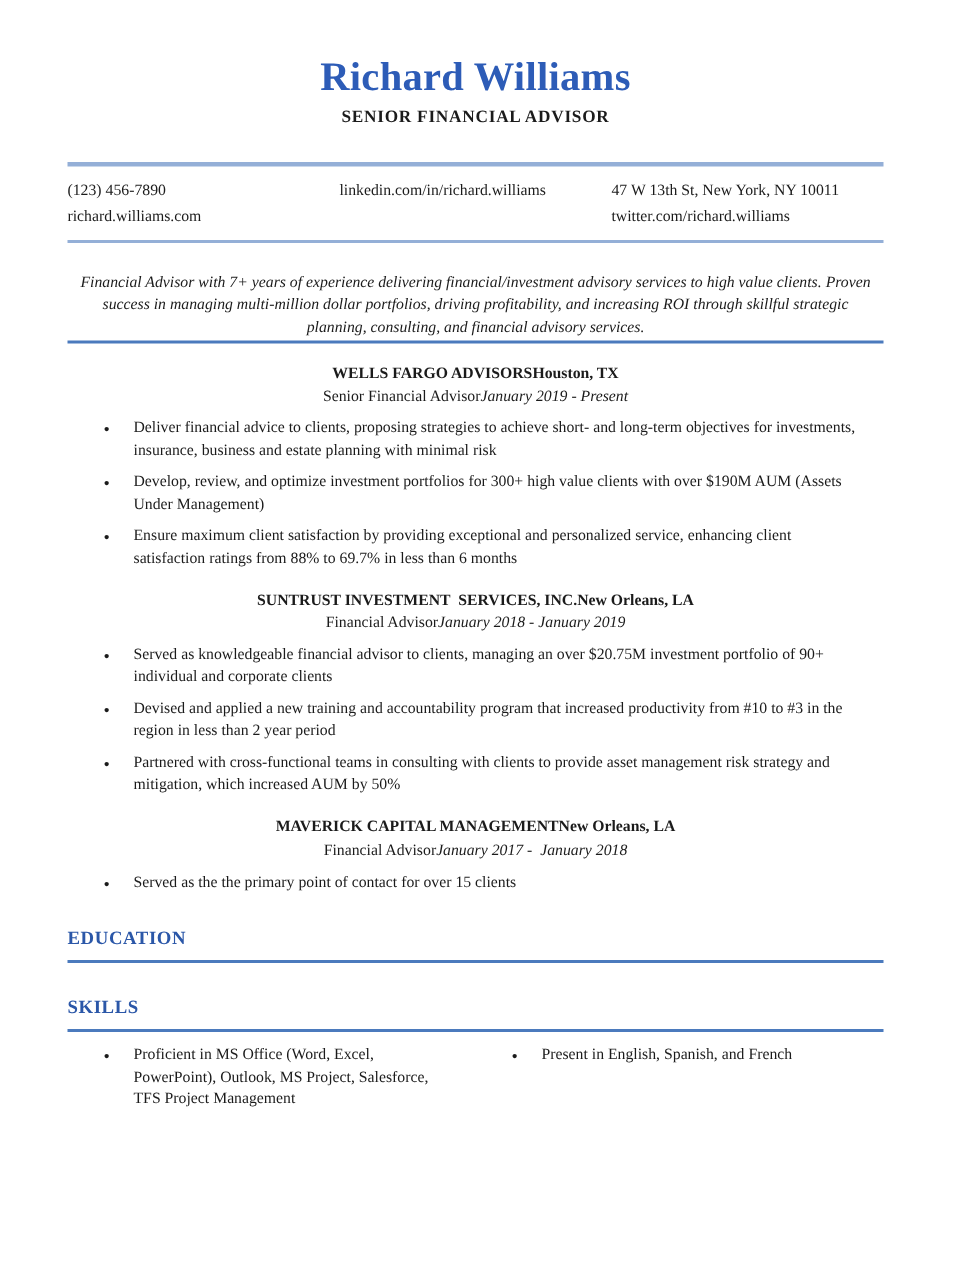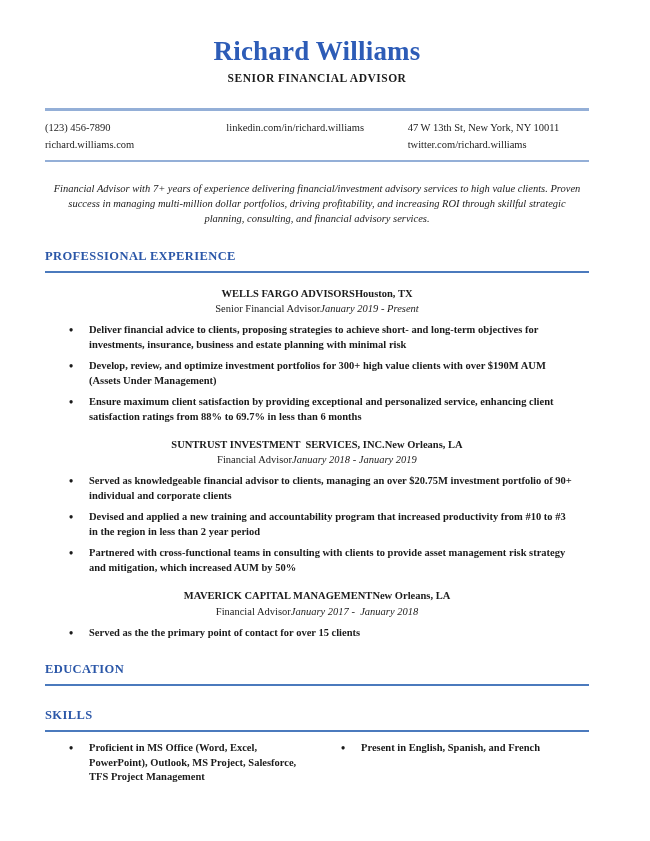--- a/index.html
+++ b/index.html
@@ -84,21 +84,20 @@
   }
   .dates, .grad {
     font-style: italic;
     white-space: pre-wrap;
   }
   .school-bold { font-weight: bold; }
   ul.bullets {
     list-style: none;
     margin: 7px 12px 0 0;
     padding: 0 0 0 22px;
-    font-weight: bold;
   }
   ul.bullets li {
     position: relative;
     padding-left: 22px;
     margin-bottom: 7px;
     font-size: 10.5px;
     line-height: 1.38;
   }
   ul.bullets li::before {
     content: "\2022";
@@ -140,21 +139,20 @@
       <div>47 W 13th St, New York, NY 10011</div>
       <div>twitter.com/richard.williams</div>
     </div>
   </div>
 
   <div class="rule-light"></div>
 
   <p class="summary">Financial Advisor with 7+ years of experience delivering financial/investment advisory services to high value clients. Proven success in managing multi-million dollar portfolios, driving profitability, and increasing ROI through skillful strategic planning, consulting, and financial advisory services.</p>
 
   <section>
-    <h2 class="section-heading">PROFESSIONAL EXPERIENCE</h2>
     <div class="rule-dark"></div>
 
     <article class="job">
       <div class="row">
         <span class="company">WELLS FARGO ADVISORS</span>
         <span class="location">Houston, TX</span>
       </div>
       <div class="row">
         <span class="role">Senior Financial Advisor</span>
         <span class="dates">January 2019 - Present</span>

